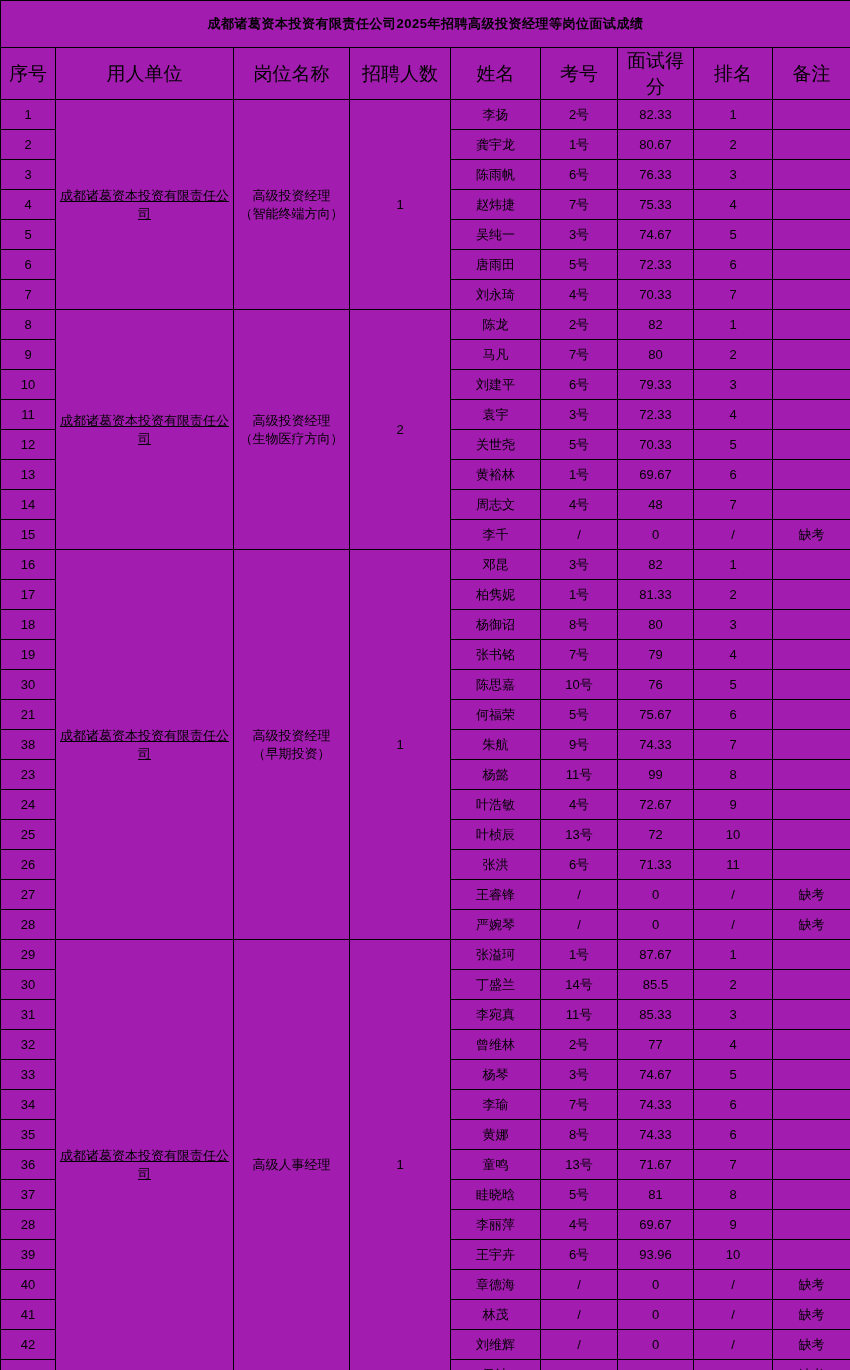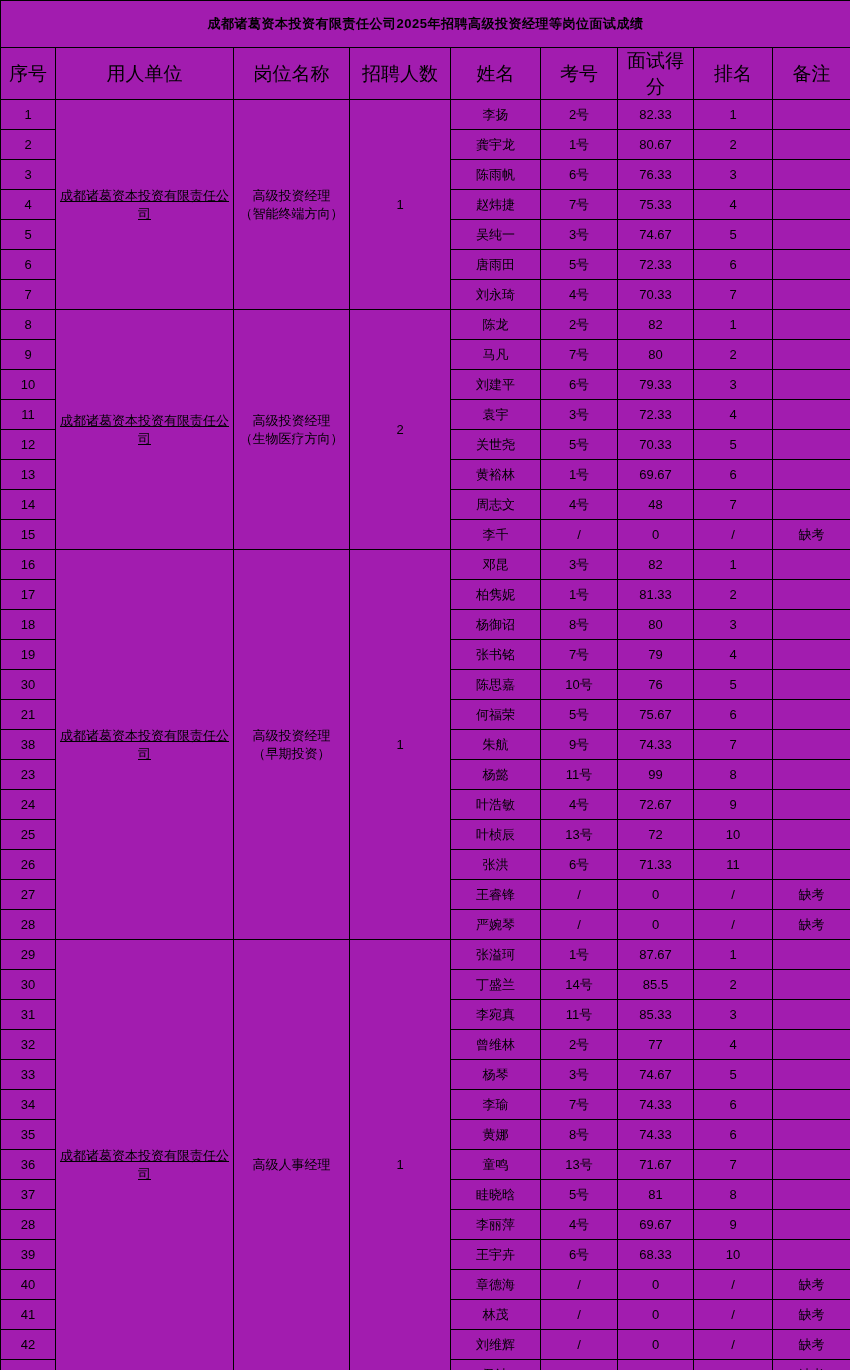--- a/index.html
+++ b/index.html
@@ -401,21 +401,21 @@
         <td>李丽萍</td>
         <td>4号</td>
         <td>69.67</td>
         <td>9</td>
         <td></td>
       </tr>
       <tr>
         <td>39</td>
         <td>王宇卉</td>
         <td>6号</td>
-        <td>68.33</td>
+        <td>93.96</td>
         <td>10</td>
         <td></td>
       </tr>
       <tr>
         <td>40</td>
         <td>章德海</td>
         <td>/</td>
         <td>0</td>
         <td>/</td>
         <td>缺考</td>

